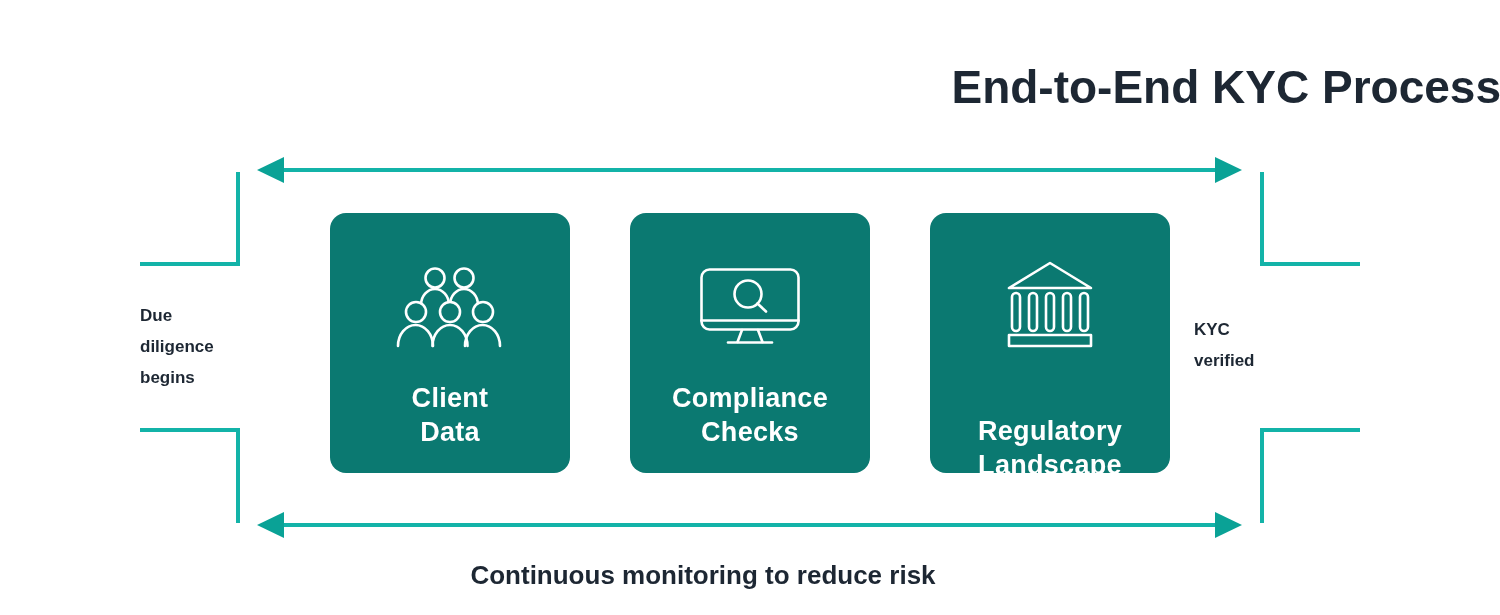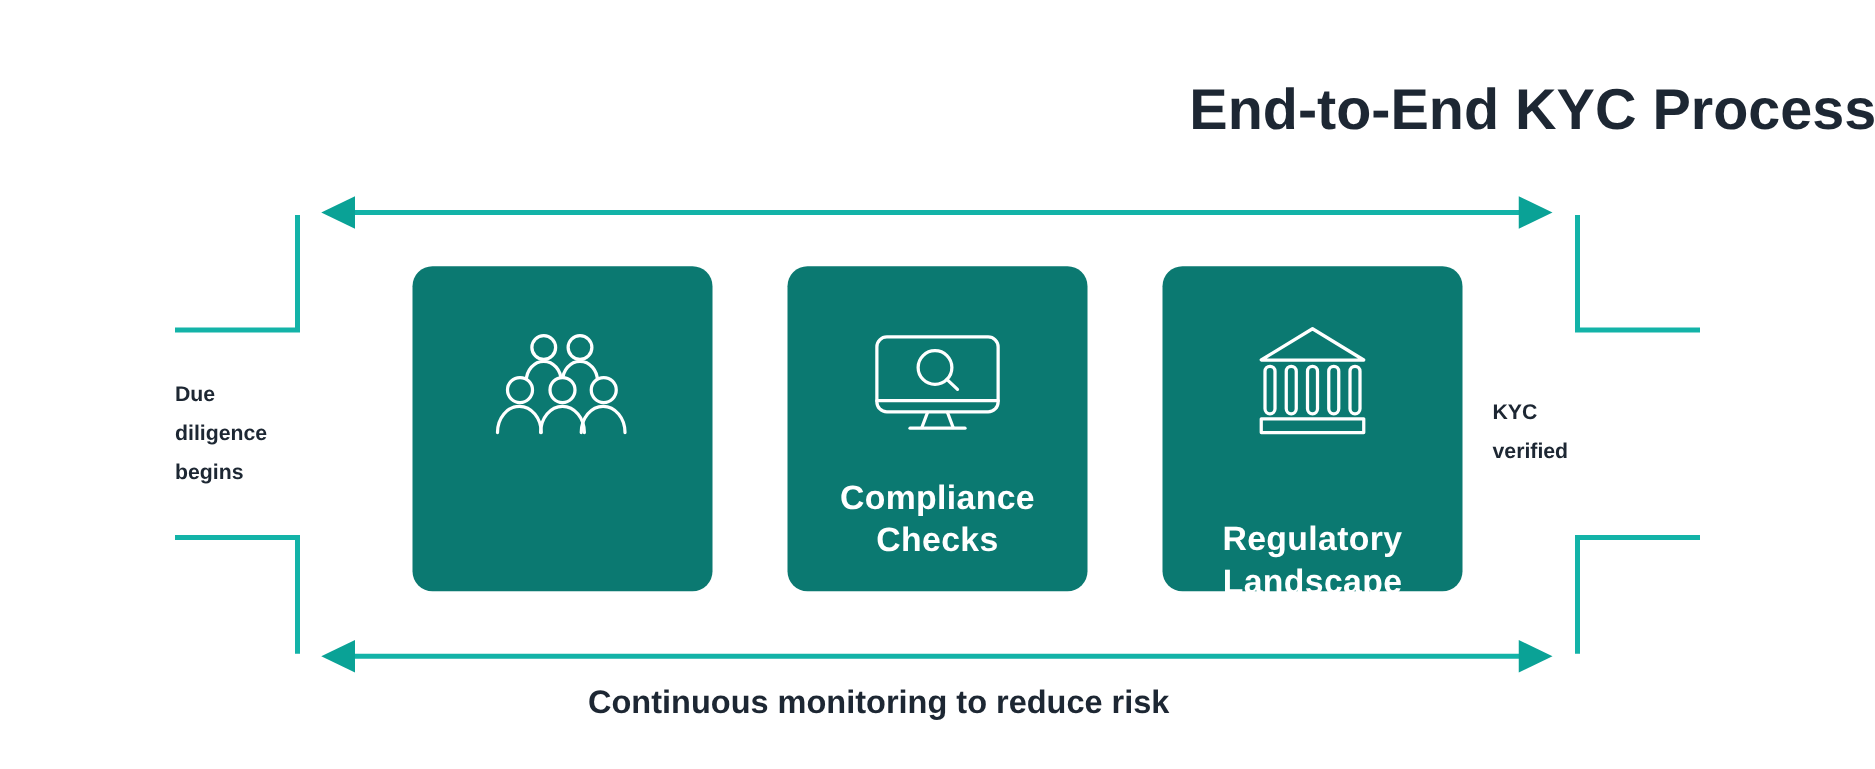--- a/index.html
+++ b/index.html
@@ -70,21 +70,21 @@
     line-height: 31px;
     font-weight: bold;
     color: #1d2733;
     white-space: pre-line;
   }
   .side-label-left  { left: 140px; top: 300px; }
   .side-label-right { left: 1194px; top: 314px; }
   .bottom-caption {
     position: absolute;
     left: 353px;
-    top: 546px;
+    top: 560px;
     width: 700px;
     text-align: center;
     font-size: 26px;
     font-weight: bold;
     color: #1d2733;
   }
 </style>
 </head>
 <body>
 
@@ -119,20 +119,22 @@
           <path d="M53,38 a14,16 0 0 1 28,0"></path>
           <circle class="fill-teal" cx="19" cy="45" r="10"></circle>
           <circle class="fill-teal" cx="53" cy="45" r="10"></circle>
           <circle class="fill-teal" cx="86" cy="45" r="10"></circle>
           <path d="M1,79 a17.5,21 0 0 1 35,0"></path>
           <path d="M35.5,79 a17.5,21 0 0 1 35,0"></path>
           <path d="M68,79 a17.5,21 0 0 1 35,0"></path>
         </g>
       </svg>
     </div>
+    <div class="stage-label">Client
+Data</div>
   </div>
 
   <div class="card card-2">
     <div class="icon-box">
       <svg width="100" height="78" viewBox="0 0 100 78">
         <g class="icon-stroke">
           <rect x="1.5" y="1.5" width="97" height="60" rx="8"></rect>
           <line x1="1.5" y1="52.5" x2="98.5" y2="52.5"></line>
           <circle cx="48" cy="26" r="13.5"></circle>
           <line x1="57.5" y1="35.5" x2="66" y2="43.5"></line>

